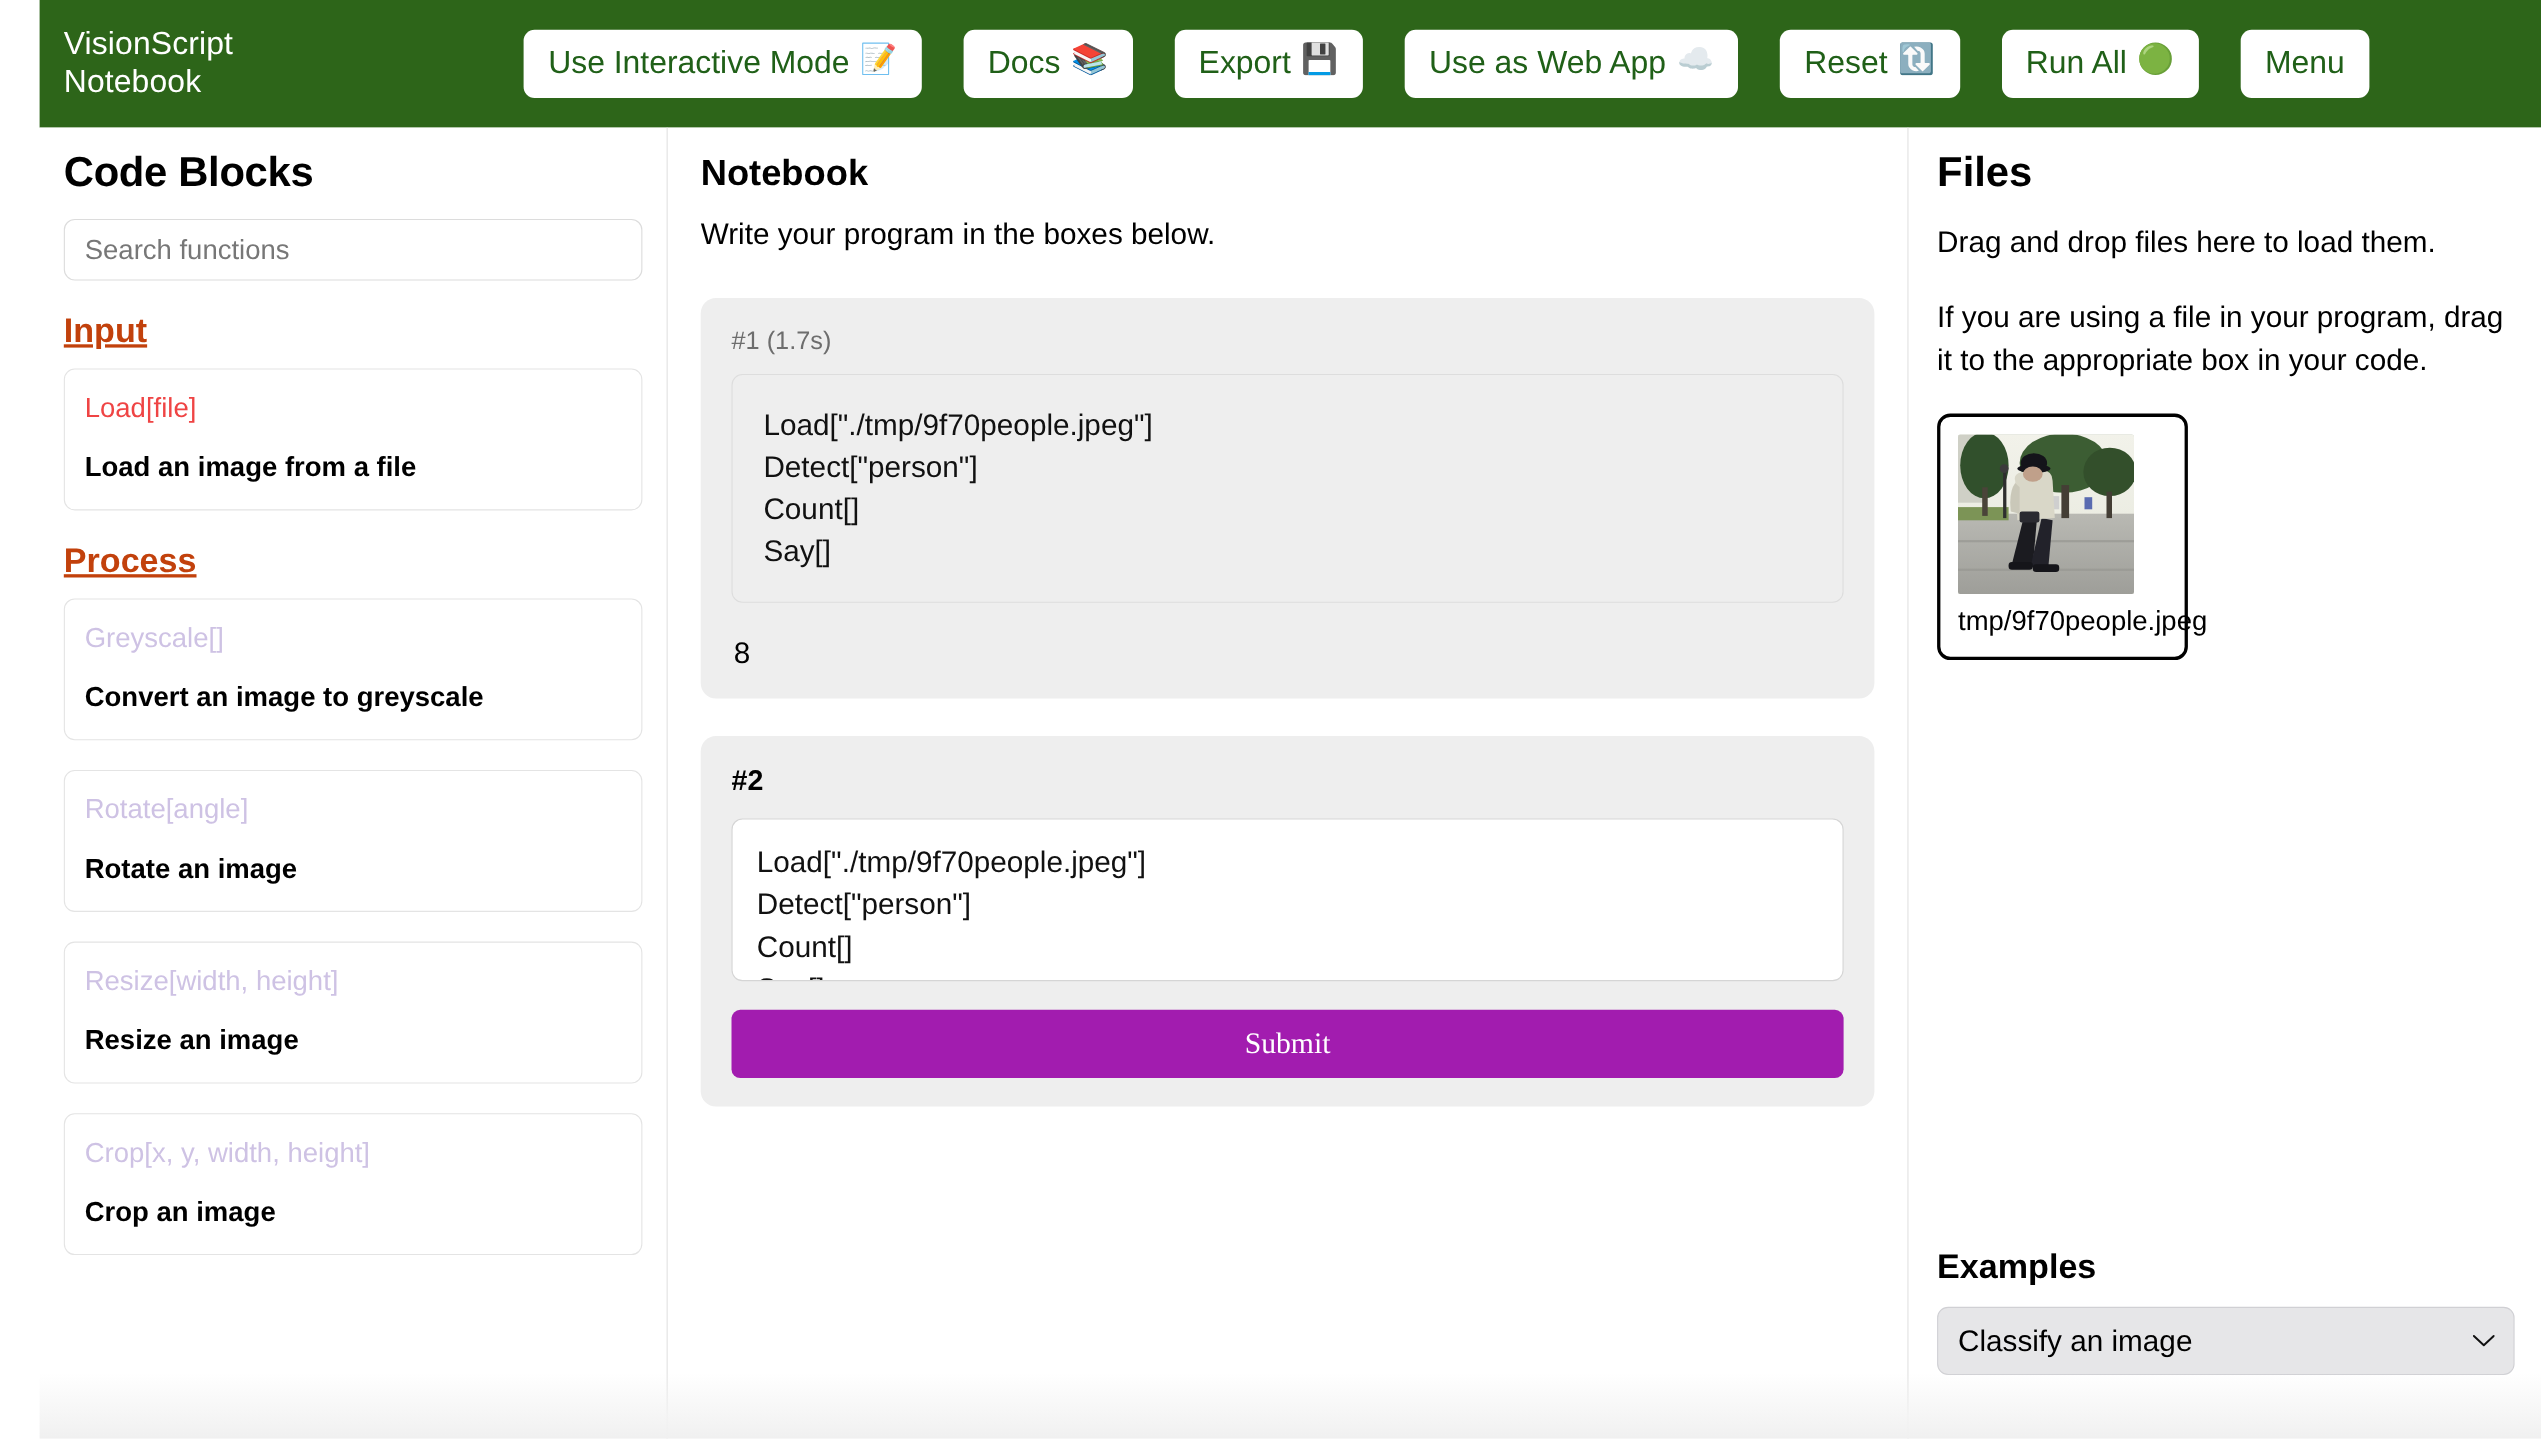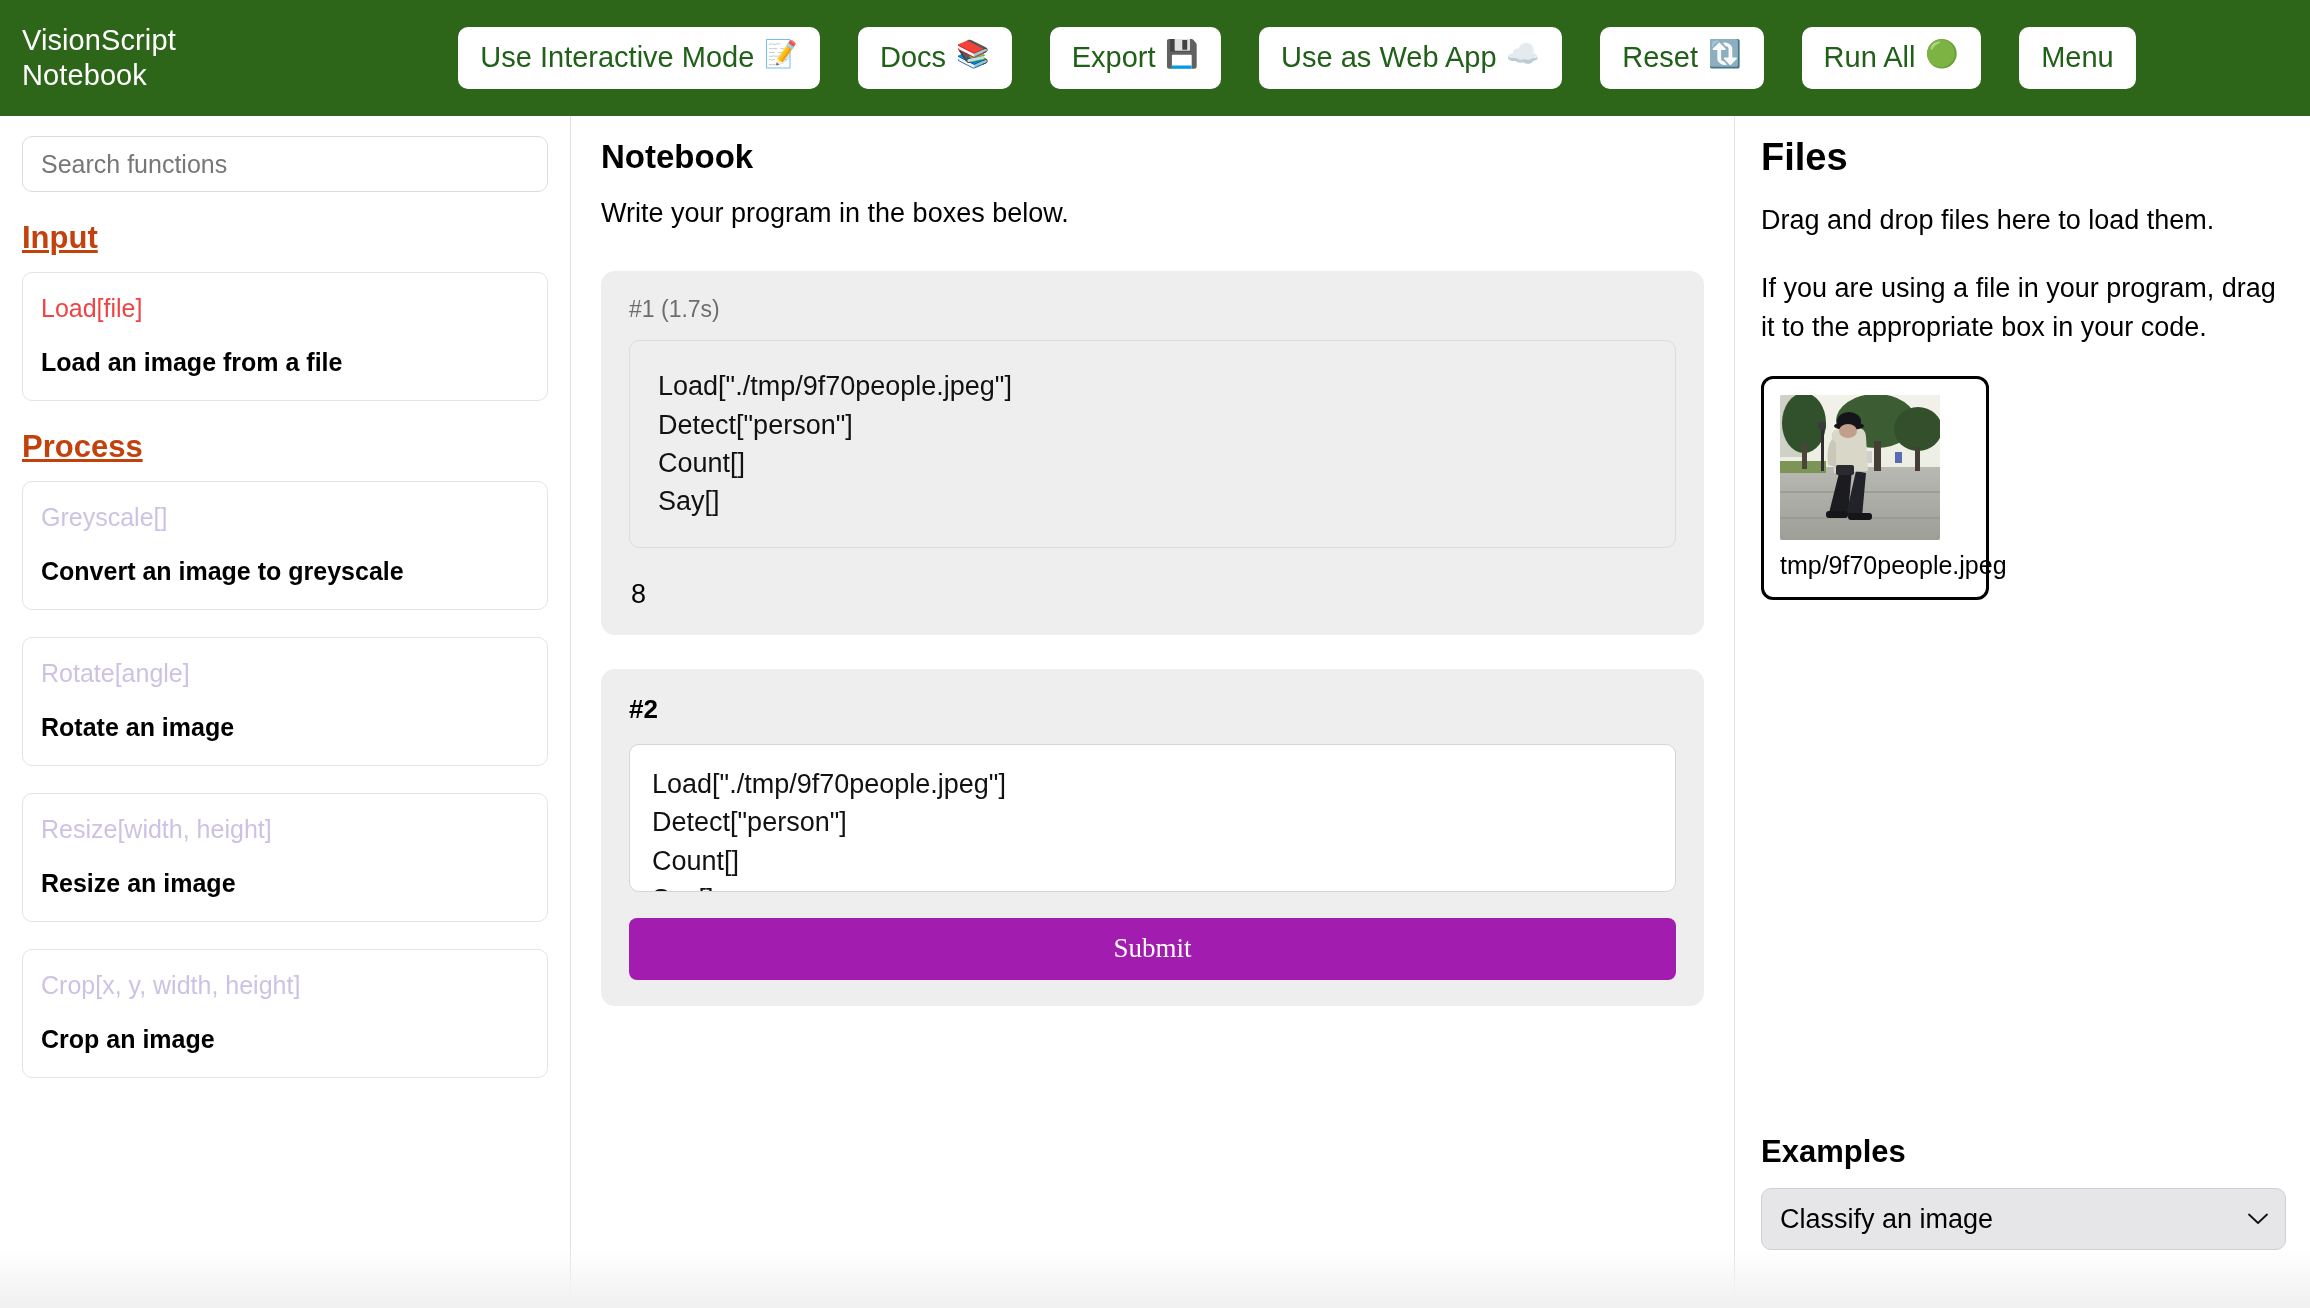--- a/index.html
+++ b/index.html
@@ -6,21 +6,21 @@
   html, body {
     margin: 0; padding: 0;
     width: 2310px; height: 1308px;
     overflow: hidden;
     background: #ffffff;
     font-family: "Liberation Sans", sans-serif;
     -webkit-font-smoothing: antialiased;
   }
 
   
-  #app { width: 2310px; height: 1308px; display: flex; flex-direction: column; }
+  #app { width: 2310px; height: 1308px; display: flex; flex-direction: column; padding-left: 36px; }
 
   .header {
     background: #2d6519;
     height: 116px;
     flex: 0 0 116px;
     display: flex;
     align-items: center;
     padding: 0 30px 0 22px;
     position: relative;
   }
@@ -337,20 +337,21 @@
       </button>
       <button class="hbtn">
         <span>Menu</span>
       </button>
     </div>
   </div>
 
   <div class="body">
 
     <div class="sidebar">
+      <h2 class="side-title">Code Blocks</h2>
 
       <input class="search-input" type="text" placeholder="Search functions" style="">
 
       <h3 class="group-title">Input</h3>
       <div class="fn-card">
         <div class="fn-sig input">Load[file]</div>
         <div class="fn-desc">Load an image from a file</div>
       </div>
 
       <h3 class="group-title">Process</h3>

